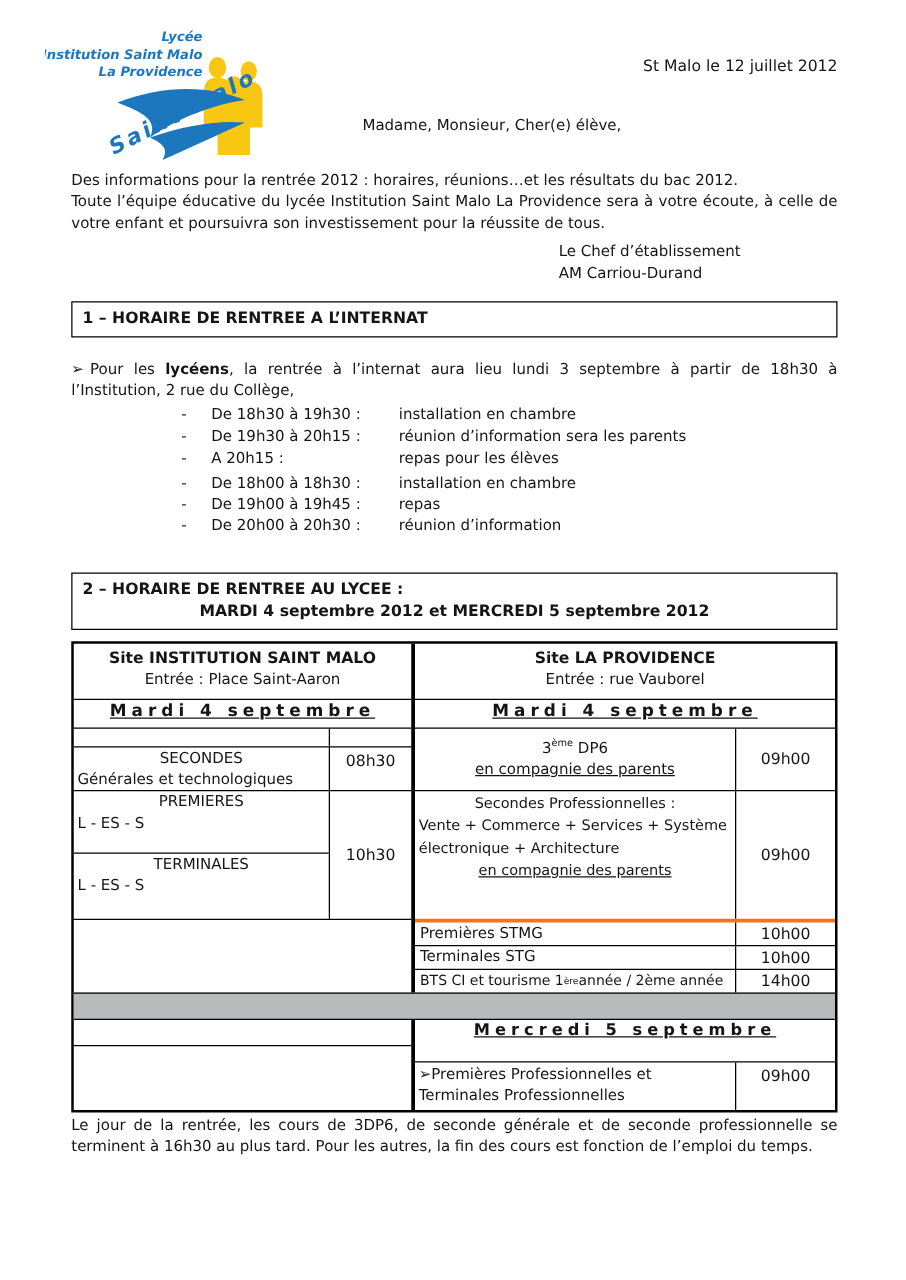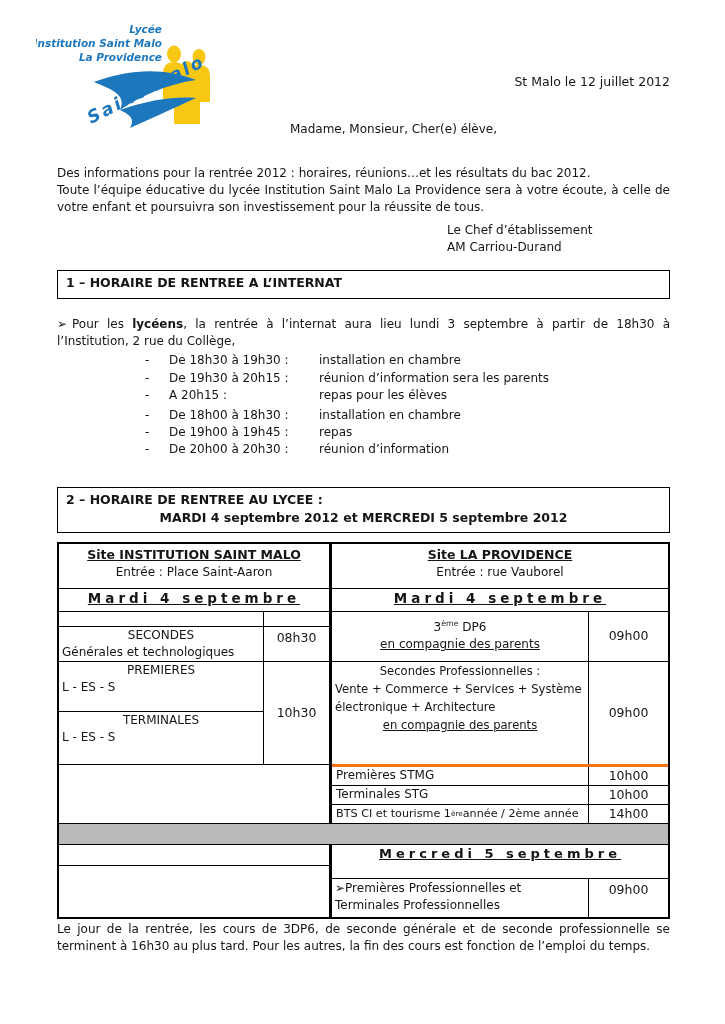--- a/index.html
+++ b/index.html
@@ -11,42 +11,42 @@
     background: #ffffff;
     color: #151515;
     font-family: "DejaVu Sans", "Liberation Sans", sans-serif;
     font-size: 12px;
     line-height: 1.45;
     overflow: hidden;
   }
   .logo { position: absolute; left: 36px; top: 18px; width: 210px; height: 128px; }
   .logo-text { font-size: 10.5px; font-style: italic; font-weight: bold; }
   .content { position: absolute; left: 57px; top: 0; width: 613px; }
-  .date-line { margin-top: 73px; text-align: right; font-size: 12.5px; }
+  .date-line { margin-top: 44px; text-align: right; font-size: 12.5px; }
   .salutation { margin-top: 30px; text-align: center; padding-left: 60px; }
   .intro { margin-top: 26px; }
   .p-justify { text-align: justify; }
   .signature { margin-top: 5px; margin-left: 390px; }
   .title-box { margin-top: 14px; border: 1px solid #000; padding: 3px 8px 5px 8px; font-weight: bold; font-size: 12.5px; }
   .title-box .center { text-align: center; }
   .bullet-para { margin-top: 17px; text-align: justify; }
   .bullet-para .marker { margin-right: 5px; }
   .bold { font-weight: bold; }
   .dash-list { margin-left: 88px; margin-top: 2px; }
   .dash-row { display: grid; grid-template-columns: 24px 150px 1fr; }
   .mt20 { margin-top: 20px; }
   .box2 { margin-top: 28px; }
 
   
   .schedule { margin-top: 9px; border: 2px solid #000; width: 613px; }
   .sch-flex { display: flex; }
   .col-l { width: 273px; flex: none; border-right: 3px solid #000; }
   .col-r { flex: 1; }
   .site-cell { height: 45px; border-bottom: 1px solid #000; text-align: center; padding-top: 2px; }
-  .site-name { font-weight: bold; text-decoration: underline; font-size: 12.5px; }
+  .site-name { font-weight: bold; font-size: 12.5px; }
   .site-entry { font-size: 12px; }
   .day-cell { height: 23px; border-bottom: 1px solid #000; text-align: center; }
   .day-text { font-weight: bold; text-decoration: underline; letter-spacing: 4px; font-size: 13.5px; white-space: nowrap; }
   .lgrid { display: grid; grid-template-columns: 1fr 66px; grid-template-rows: 15px 35px 50px 52px; border-bottom: 1px solid #000; }
   .rgrid { display: grid; grid-template-columns: 1fr 80px; grid-template-rows: 50px 102px; border-bottom: 3px solid #f97316; }
   .rsimple { display: grid; grid-template-columns: 1fr 80px; grid-template-rows: 19px 19px 18px; }
   .c { overflow: hidden; }
   .bb { border-bottom: 1px solid #000; }
   .bl { border-left: 1px solid #000; }
   .tc { text-align: center; }

